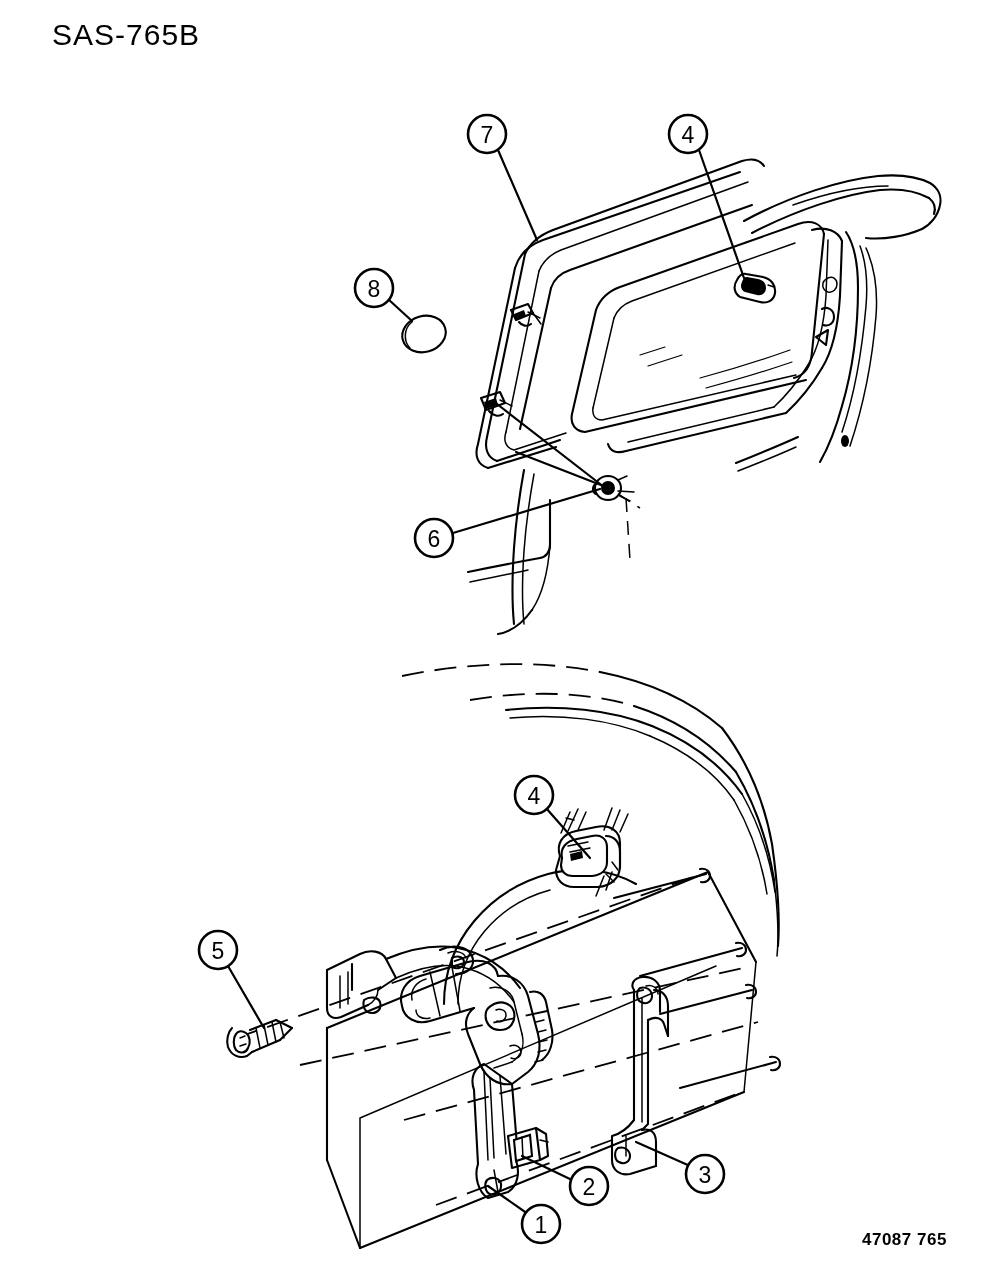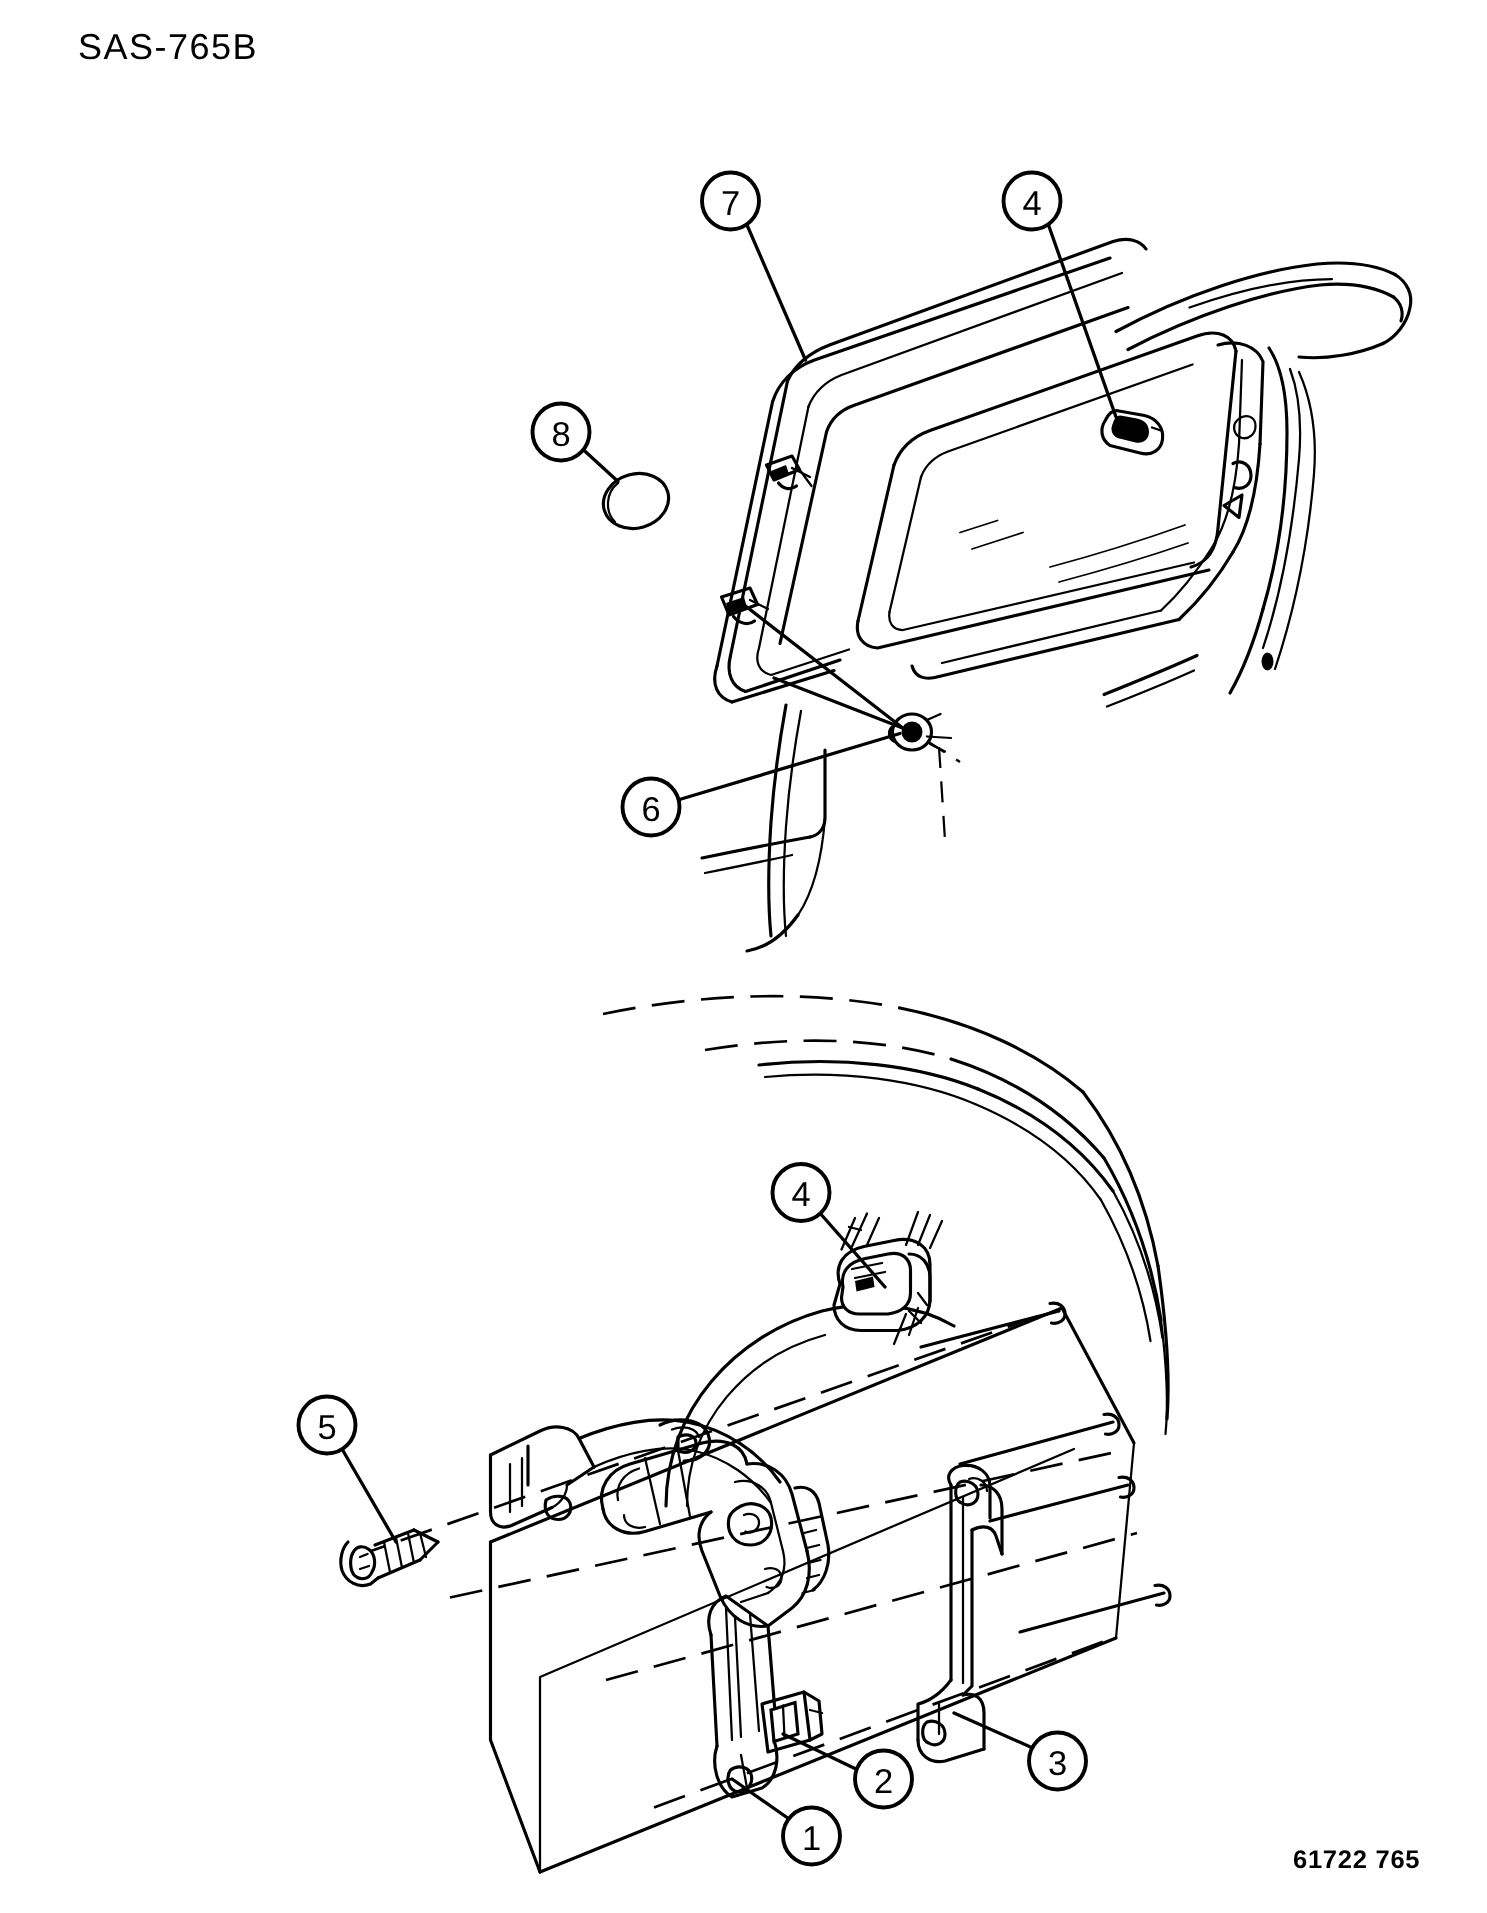--- a/index.html
+++ b/index.html
@@ -12,21 +12,21 @@
     width: 991px;
     height: 1275px;
     background: #ffffff;
     font-family: "Liberation Sans", sans-serif;
     overflow: hidden;
   }
   #diagram-title {
     position: absolute;
     left: 52px;
     top: 18px;
-    font-size: 24px;
+    font-size: 30px;
     letter-spacing: 1px;
     color: #000000;
     font-family: "Liberation Sans", sans-serif;
     white-space: nowrap;
   }
   #figure-code {
     position: absolute;
     left: 862px;
     top: 1230px;
     font-size: 17px;
@@ -428,15 +428,15 @@
         <text class="callout-num" x="705" y="1175">3</text>
       </g>
       <g>
         <circle class="callout-circle" cx="541" cy="1224" r="19"></circle>
         <text class="callout-num" x="541" y="1225">1</text>
       </g>
     </g>
 
   </svg>
 
-  <div id="figure-code">61722  765</div>
+  <div id="figure-code">47087  765</div>
 
 </div>
 
 </body></html>

